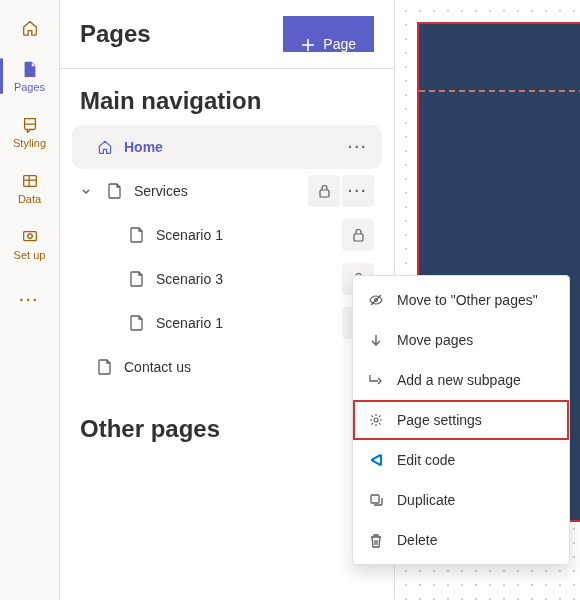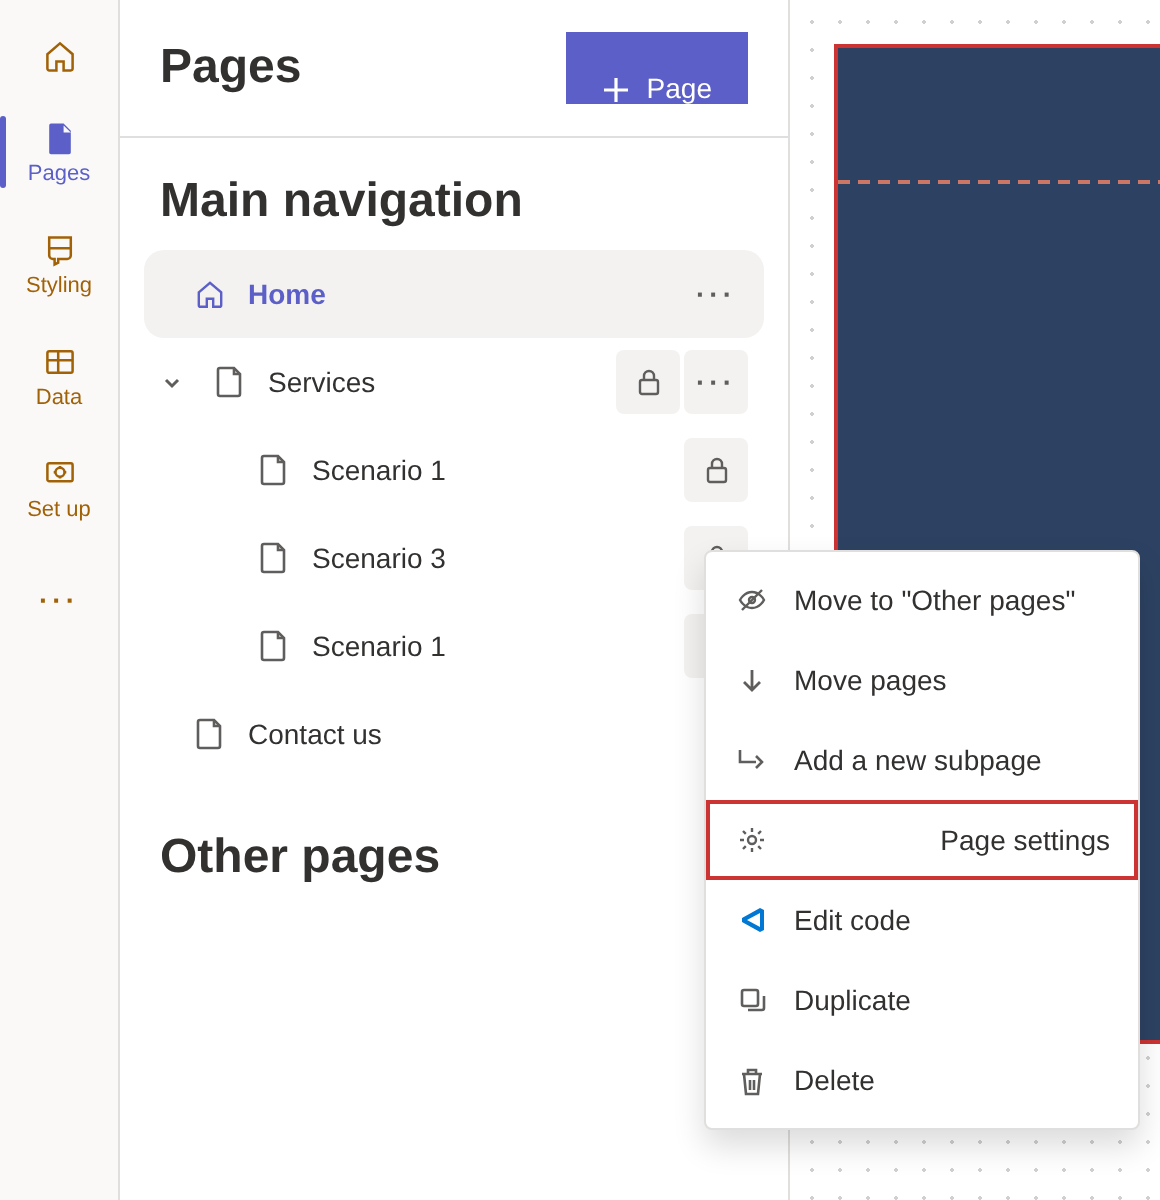--- a/index.html
+++ b/index.html
@@ -155,21 +155,20 @@
     align-items:center;
     gap: 12px;
     height: 40px;
     padding: 0 14px;
     cursor:pointer;
     color:#323130;
   }
   .menu-item.highlight {
     outline: 2px solid #cc3333;
     outline-offset: -2px;
-    justify-content: space-between;
   }
   .menu-icon { width:18px; display:flex; align-items:center; justify-content:center; color:#605e5c; }
   svg { display:block; }
 </style>
 </head>
 <body>
 
 <div class="app">
 
   <div class="left-rail">

